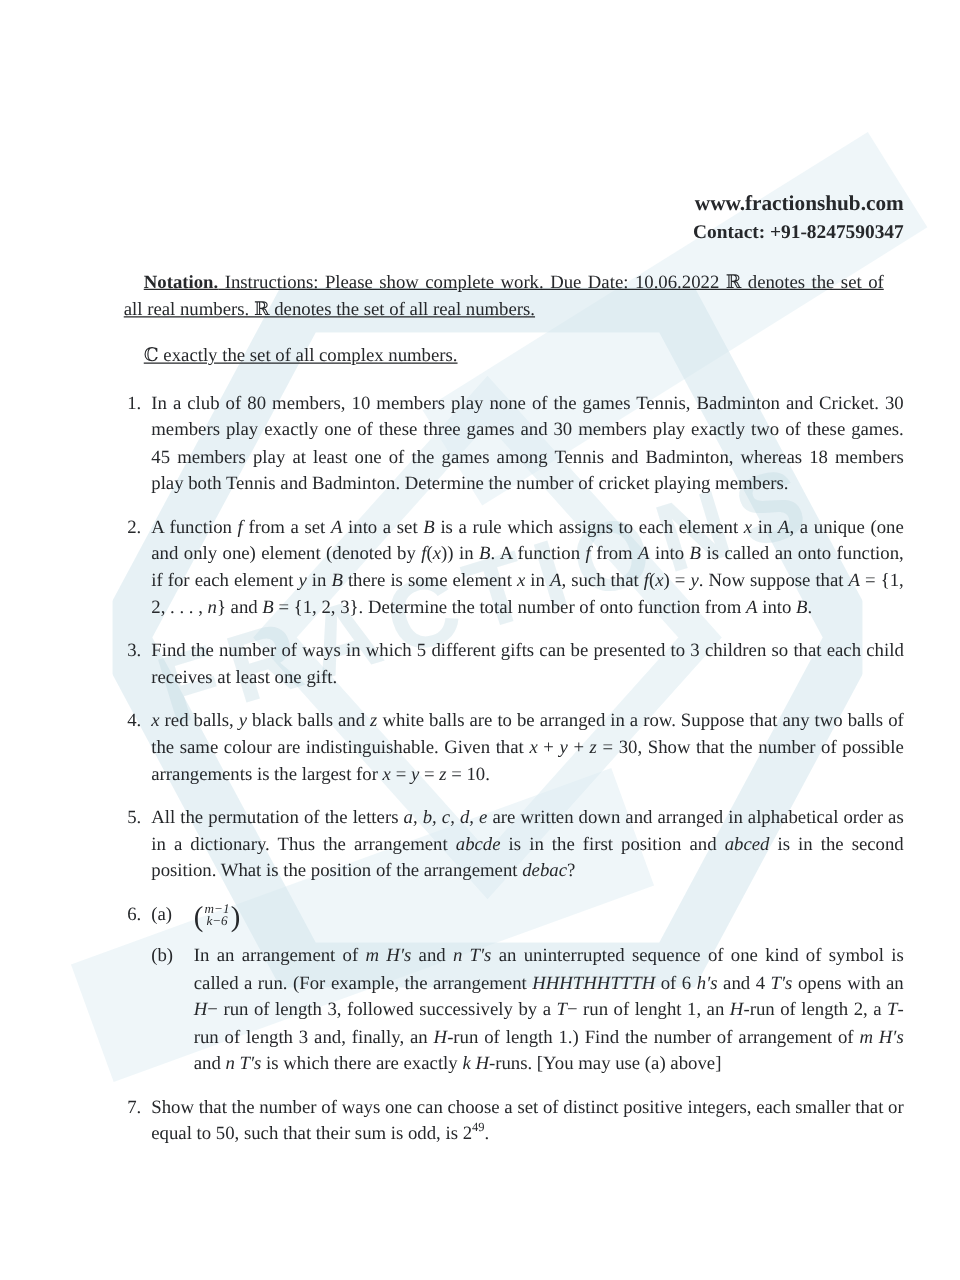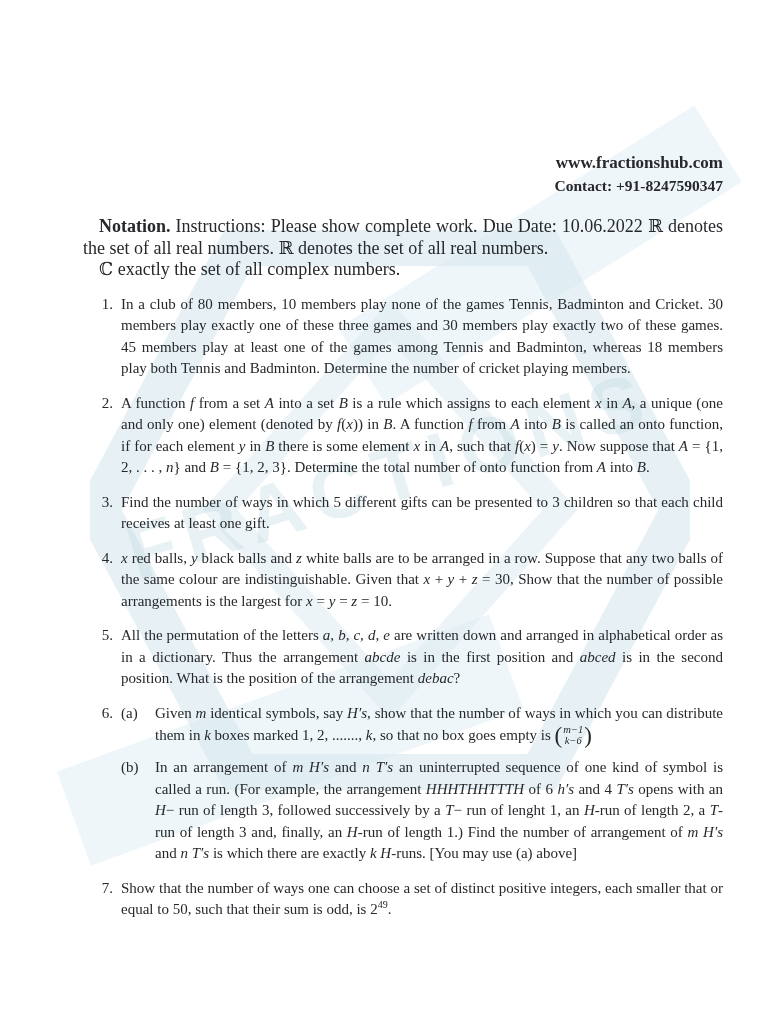--- a/index.html
+++ b/index.html
@@ -29,21 +29,21 @@
     font-family:"Liberation Sans", sans-serif;
     white-space:nowrap;
   }
   
   .content { position:absolute; left:83px; top:150px; width:640px; z-index:1; }
   .doc-header h1 { margin:0; font-size:22px; font-weight:bold; text-align:center; letter-spacing:0.2px; }
   .site    { font-size:17px;   font-weight:bold; text-align:right; margin-top:3px; }
   .contact { font-size:15.5px; font-weight:bold; text-align:right; margin-top:4px; }
 
   p.notation {
-    margin:0; font-size:18px; line-height:21.5px; text-align:justify;
+    margin:16px; font-size:15px; line-height:21.5px; text-align:justify;text-decoration:underline;
   }
   p.notation.first { margin-top:21px; text-indent:16px; }
   p.notation.second { text-indent:16px; }
 
   .problems { margin-top:13px; display:flex; flex-direction:column; gap:13px; }
   .problem  { display:flex; }
   .pnum  { flex:none; width:30px; padding-right:8px; text-align:right; font-size:15px; line-height:21.5px; }
   .ptext { flex:1; font-size:15px; line-height:21.5px; text-align:justify; }
   .pparts { flex:1; display:flex; flex-direction:column; gap:10px; }
   .part   { display:flex; }
@@ -109,21 +109,21 @@
       <div class="problem">
         <span class="pnum">5.</span>
         <div class="ptext">All the permutation of the letters <i>a, b, c, d, e</i> are written down and arranged in alphabetical order as in a dictionary. Thus the arrangement <i>abcde</i> is in the first position and <i>abced</i> is in the second position. What is the position of the arrangement <i>debac</i>?</div>
       </div>
 
       <div class="problem">
         <span class="pnum">6.</span>
         <div class="pparts">
           <div class="part">
             <span class="plabel">(a)</span>
-            <div class="ptext"><span>Given <i>m</i> identical symbols, say <i>H′s</i>, show that the number of ways in which you can distribute them in <i>k</i> boxes marked 1, 2, ......., <i>k</i>, so that no box goes empty is </span><span class="binom">
+            <div class="ptext"><span class="binom">
                   <span class="paren">(</span>
                   <span class="bfrac">
                     <span>m−1</span>
                     <span>k−6</span>
                   </span>
                   <span class="paren">)</span>
                 </span></div>
           </div>
           <div class="part">
             <span class="plabel">(b)</span>

